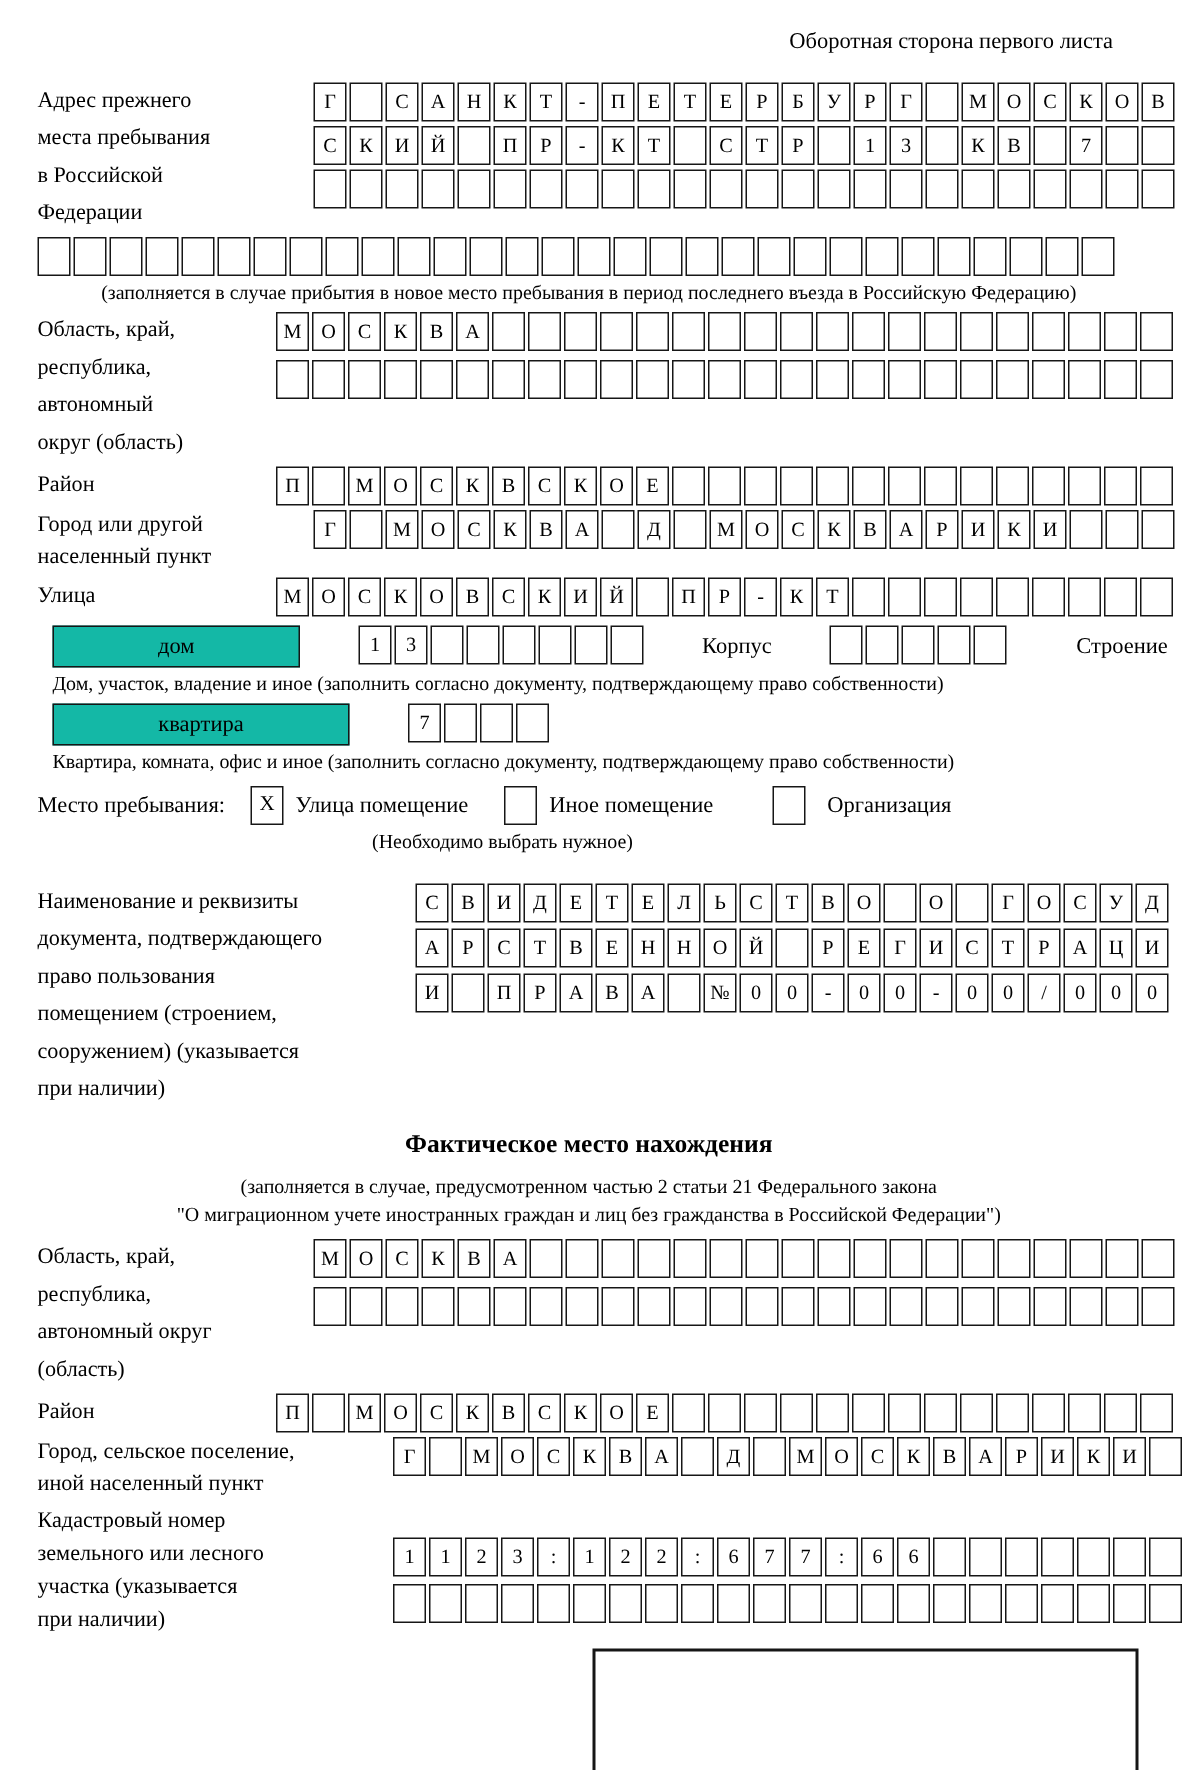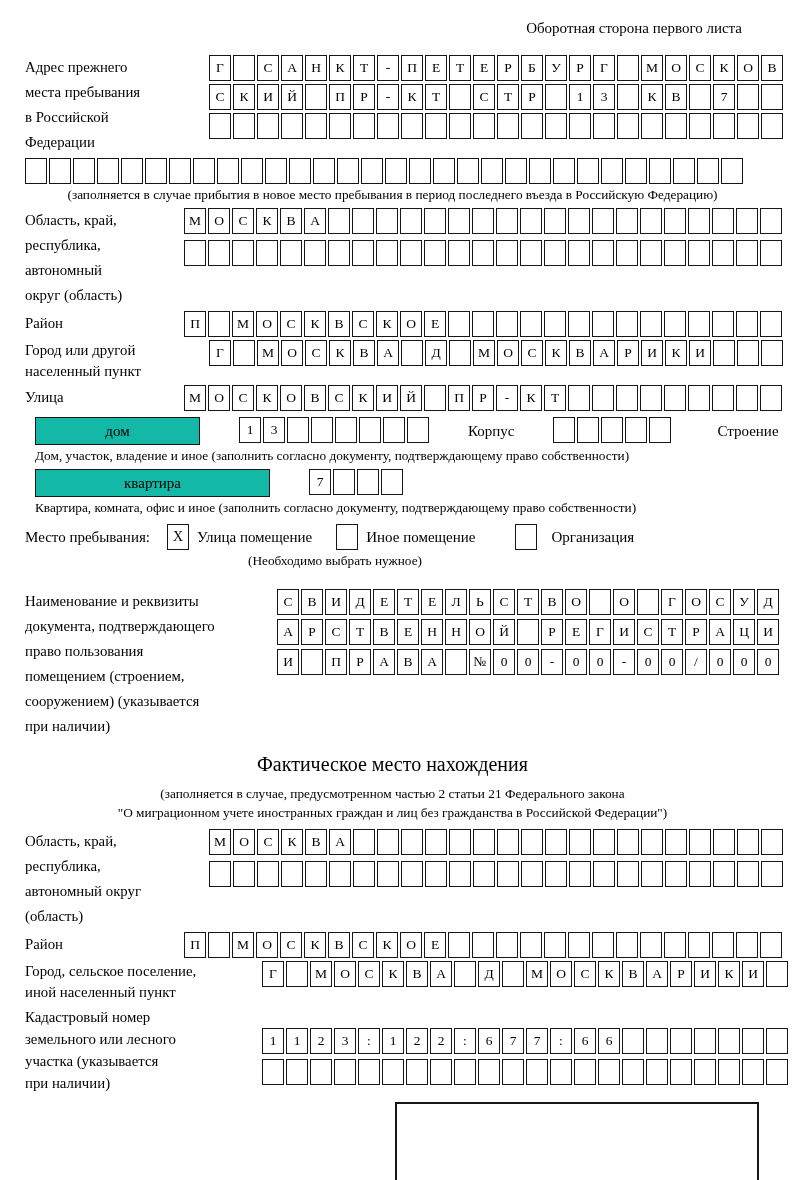--- a/index.html
+++ b/index.html
@@ -11,25 +11,25 @@
   .w127{width:127px;} .w152{width:152px;} .w205{width:205px;} .w220{width:220px;}
   .gridcol{display:flex;flex-direction:column;gap:3px;}
   .g6{gap:6px;}
   .grid{display:flex;gap:2px;}
   .cell{box-sizing:border-box;width:22px;height:26px;border:1.6px solid #161616;
         display:flex;align-items:center;justify-content:center;font-size:13.5px;background:#fff;}
   .note{font-size:13.3px;margin:3px 0 5px;}
   .c{text-align:center;}
   .wnote{width:735px;}
   .sec-title{font-size:16px;font-weight:bold;text-align:center;width:735px;margin:9px 0 9px;}
-  .sub-title{font-size:20px;font-weight:normal;text-align:center;width:735px;margin:14px 0 10px;}
+  .sub-title{font-size:17px;font-weight:bold;text-align:center;width:735px;margin:14px 0 10px;}
   .wbox{box-sizing:border-box;border:1.6px solid #161616;height:28px;display:flex;
         align-items:center;justify-content:center;font-size:15px;background:#14b8a6;flex-shrink:0;}
   .dom-box{width:165px;margin-right:7px;margin-left:10px;}
-  .kv-box{width:235px;margin-right:7px;margin-left:10px;}
+  .kv-box{width:198px;margin-right:7px;margin-left:10px;}
   .inline-lbl{font-size:15px;line-height:28px;margin:0 7px;white-space:nowrap;}
   .chkrow{display:flex;align-items:center;margin:8px 0 2px;}
   .chk{box-sizing:border-box;width:22px;height:26px;border:1.6px solid #161616;display:flex;
        align-items:center;justify-content:center;font-size:14px;flex-shrink:0;}
   .optlbl{font-size:15px;margin:0 10px 0 8px;white-space:nowrap;}
   .mst-lbl{font-size:15px;width:142px;flex-shrink:0;}
   .gap14{margin-left:14px;} .gap30{margin-left:30px;}
   .indent{margin-left:10px;}
   .mt22{margin-top:22px;}
   .stamp-box{width:360px;height:172px;border:2px solid #161616;margin-left:370px;margin-top:8px;background:#fff;}

